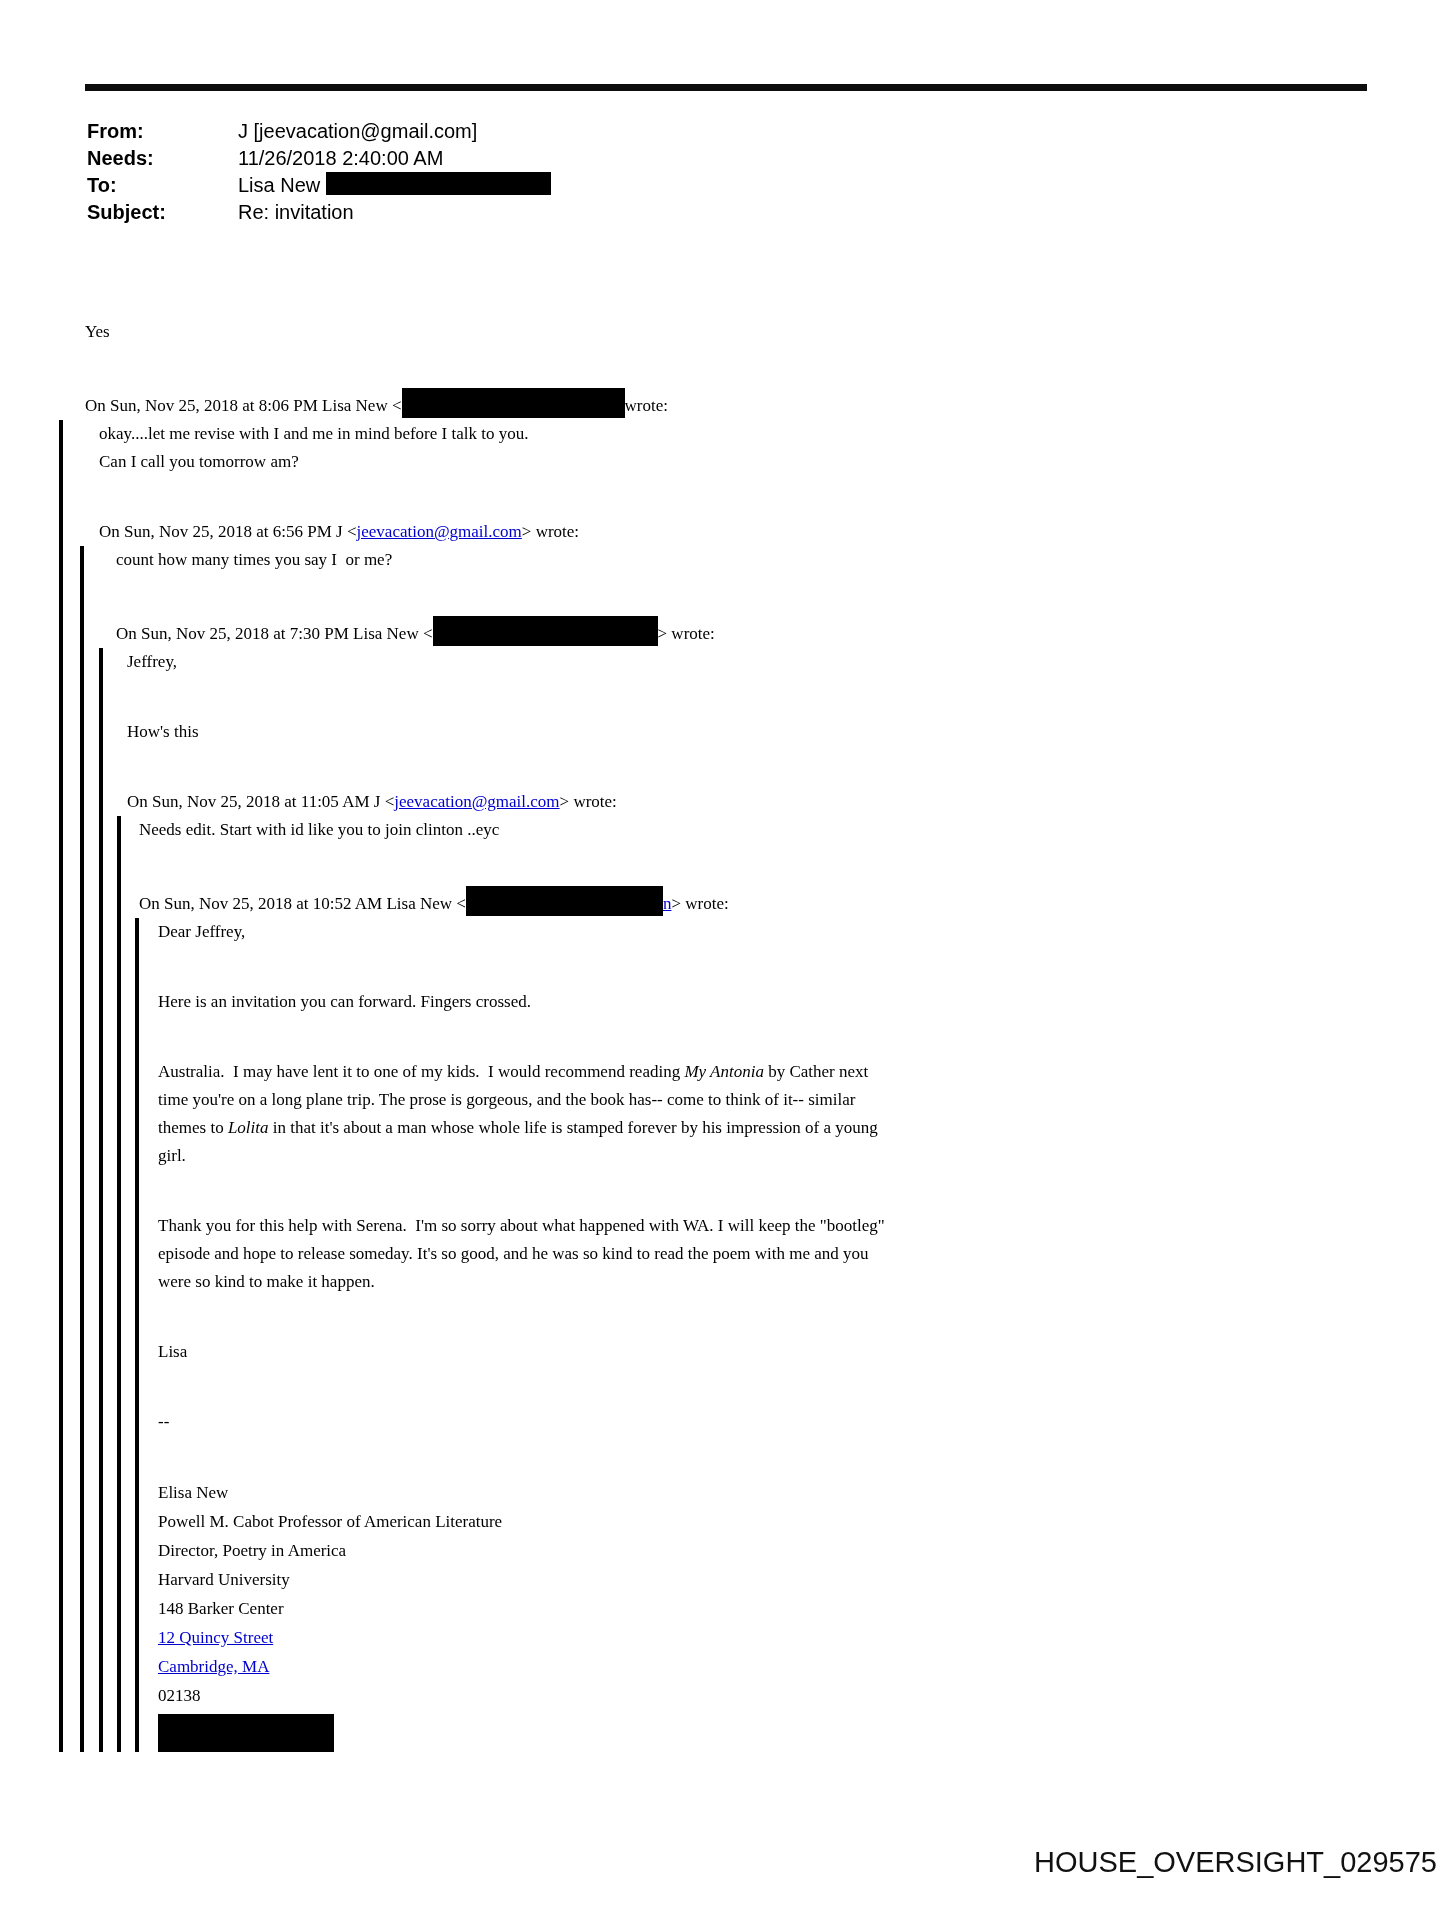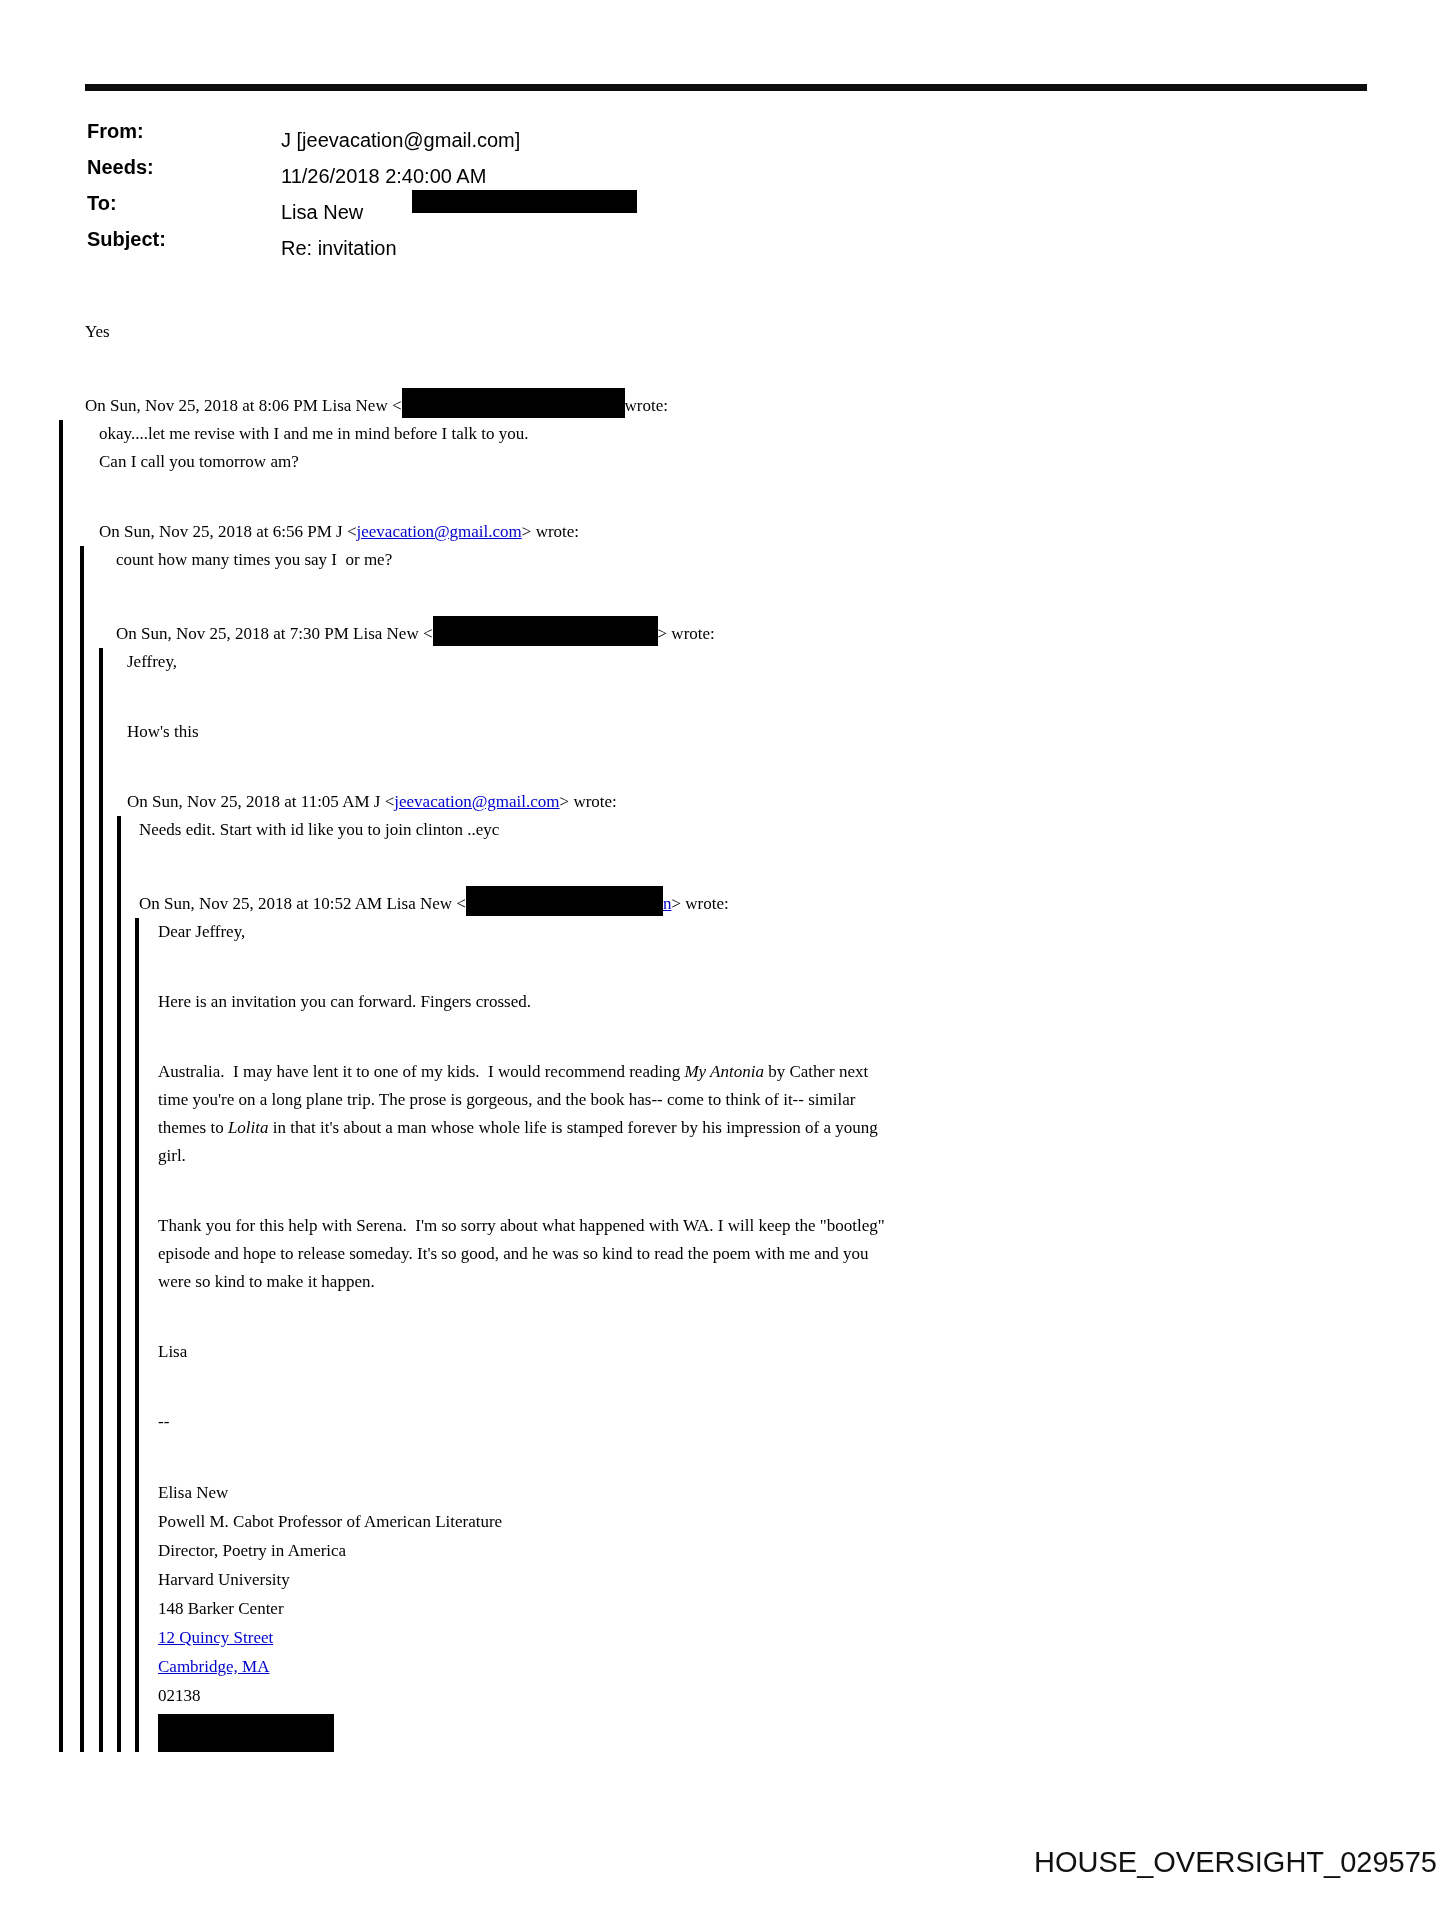--- a/index.html
+++ b/index.html
@@ -3,23 +3,23 @@
 <meta charset="utf-8">
 <style>
   html,body{margin:0;padding:0;}
   body{
     width:1453px;height:1920px;position:relative;background:#ffffff;color:#000;
     font-family:"Liberation Serif",serif;overflow:hidden;
   }
   .top-rule{position:absolute;left:85px;top:84px;width:1282px;height:7px;background:#0d0d0d;}
   
   .mail-header{position:absolute;left:87px;top:118px;font-family:"Liberation Sans",sans-serif;font-size:20px;}
-  .hrow{display:flex;line-height:27px;white-space:pre;gap:43px;}
+  .hrow{display:flex;line-height:27px;white-space:pre;}
   .hlabel{width:151px;font-weight:bold;}
-  .hvalue{font-weight:normal;margin-top:9px;}
+  .hvalue{font-weight:normal;}
   
   .redact{background:#000;display:inline-block;}
   .to-redact{width:225px;height:23px;vertical-align:-5px;margin-left:6px;}
   .attr-redact{height:30px;vertical-align:-7px;}
   .w223{width:223px;}
   .w225{width:225px;}
   .w197{width:197px;}
   .sig-redact{display:block;width:176px;height:38px;background:#000;margin-top:4px;}
   
   .content{position:absolute;left:85px;top:318px;width:1290px;font-size:17px;}

